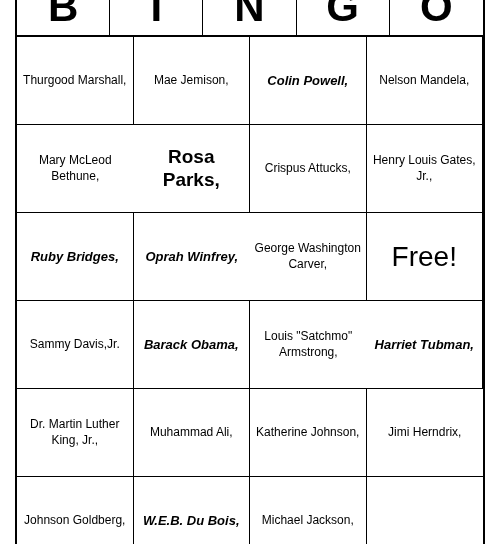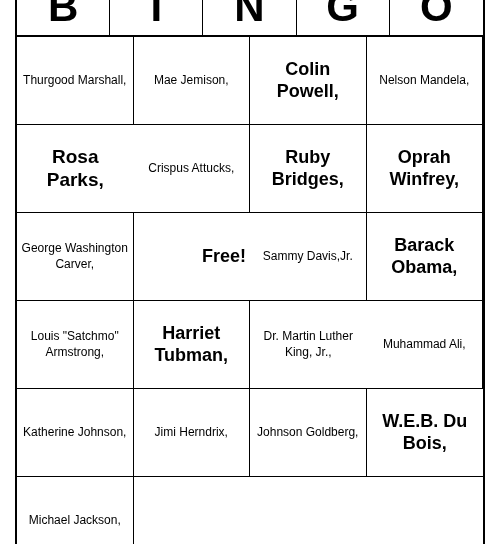--- a/index.html
+++ b/index.html
@@ -66,34 +66,34 @@
       border-bottom: none;
     }
 
     .bingo-cell.large-text {
       font-size: 19px;
       font-weight: bold;
       line-height: 1.2;
     }
 
     .bingo-cell.medium-text {
-      font-size: 18px;
+      font-size: 13px;
       font-weight: bold;
       line-height: 1.2;
+      font-style: italic;
     }
 
     .bingo-cell.small-text {
       font-size: 12px;
       line-height: 1.3;
     }
 
     .bingo-cell.free {
-      font-size: 18px;
-      font-weight: bold;
-      justify-content: flex-end;
+      font-size: 28px;
+      font-weight: normal;
     }
 
     .cell-text {
       display: block;
     }
   </style>
 </head>
 <body>
 
 <div class="bingo-card">
@@ -110,25 +110,31 @@
       </div>
       <div class="bingo-cell small-text">
         <span class="cell-text">Mae Jemison,</span>
       </div>
       <div class="bingo-cell medium-text">
         <span class="cell-text">Colin Powell,</span>
       </div>
       <div class="bingo-cell small-text">
         <span class="cell-text">Nelson Mandela,</span>
       </div>
+      <div class="bingo-cell small-text">
+        <span class="cell-text">Mary McLeod Bethune,</span>
+      </div>
       <div class="bingo-cell large-text">
         <span class="cell-text">Rosa Parks,</span>
       </div>
       <div class="bingo-cell small-text">
         <span class="cell-text">Crispus Attucks,</span>
+      </div>
+      <div class="bingo-cell small-text">
+        <span class="cell-text">Henry Louis Gates, Jr.,</span>
       </div>
       <div class="bingo-cell medium-text">
         <span class="cell-text">Ruby Bridges,</span>
       </div>
       <div class="bingo-cell medium-text">
         <span class="cell-text">Oprah Winfrey,</span>
       </div>
       <div class="bingo-cell small-text">
         <span class="cell-text">George Washington Carver,</span>
       </div>

